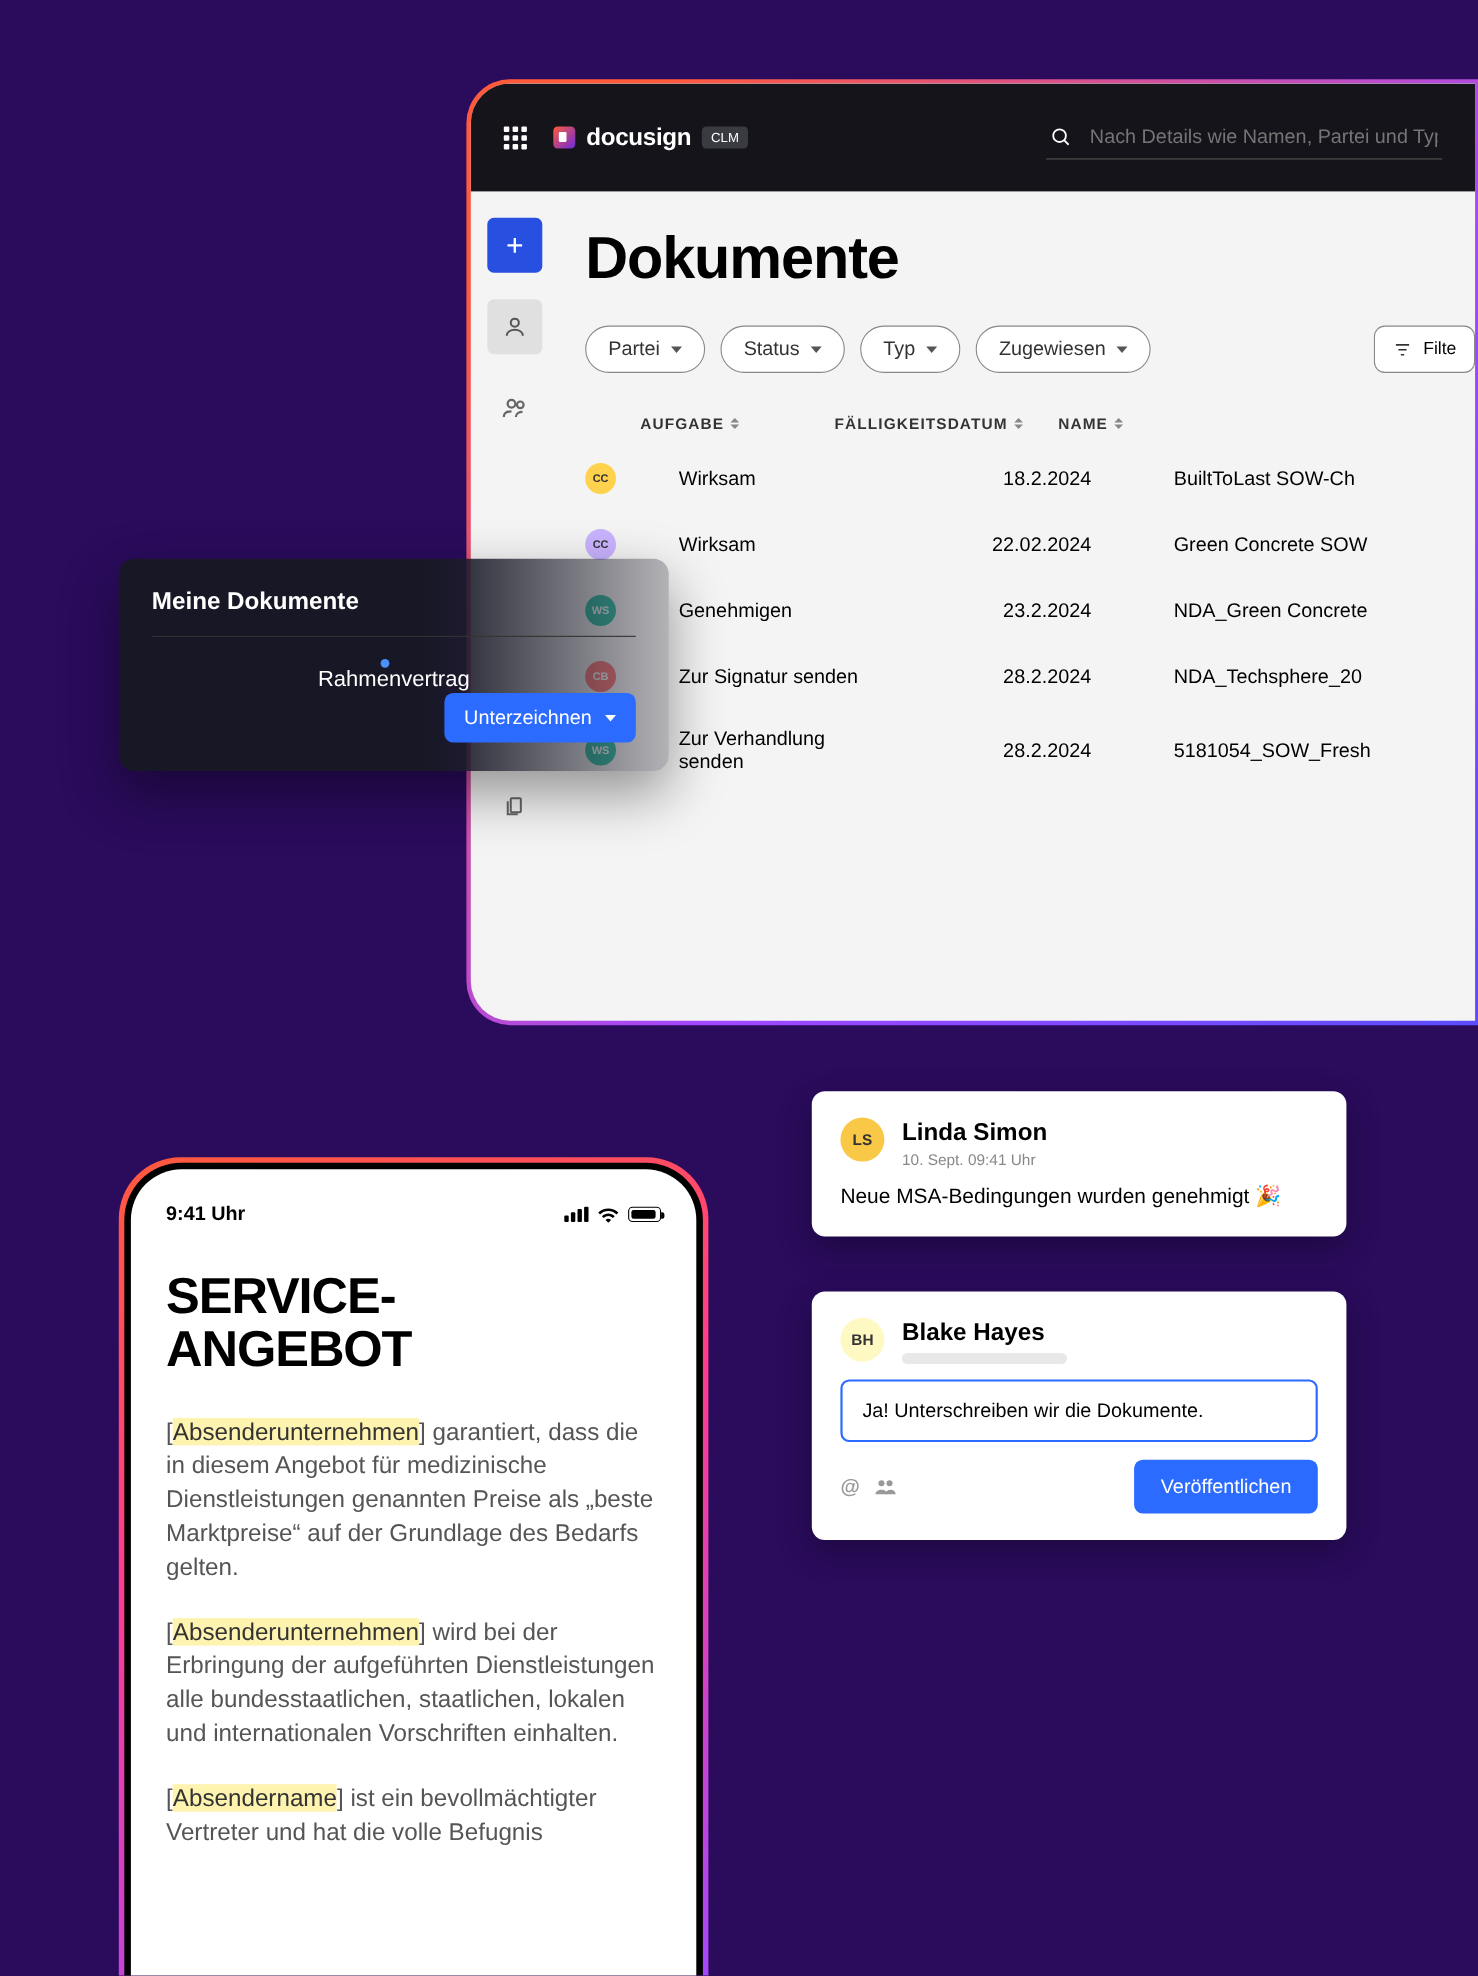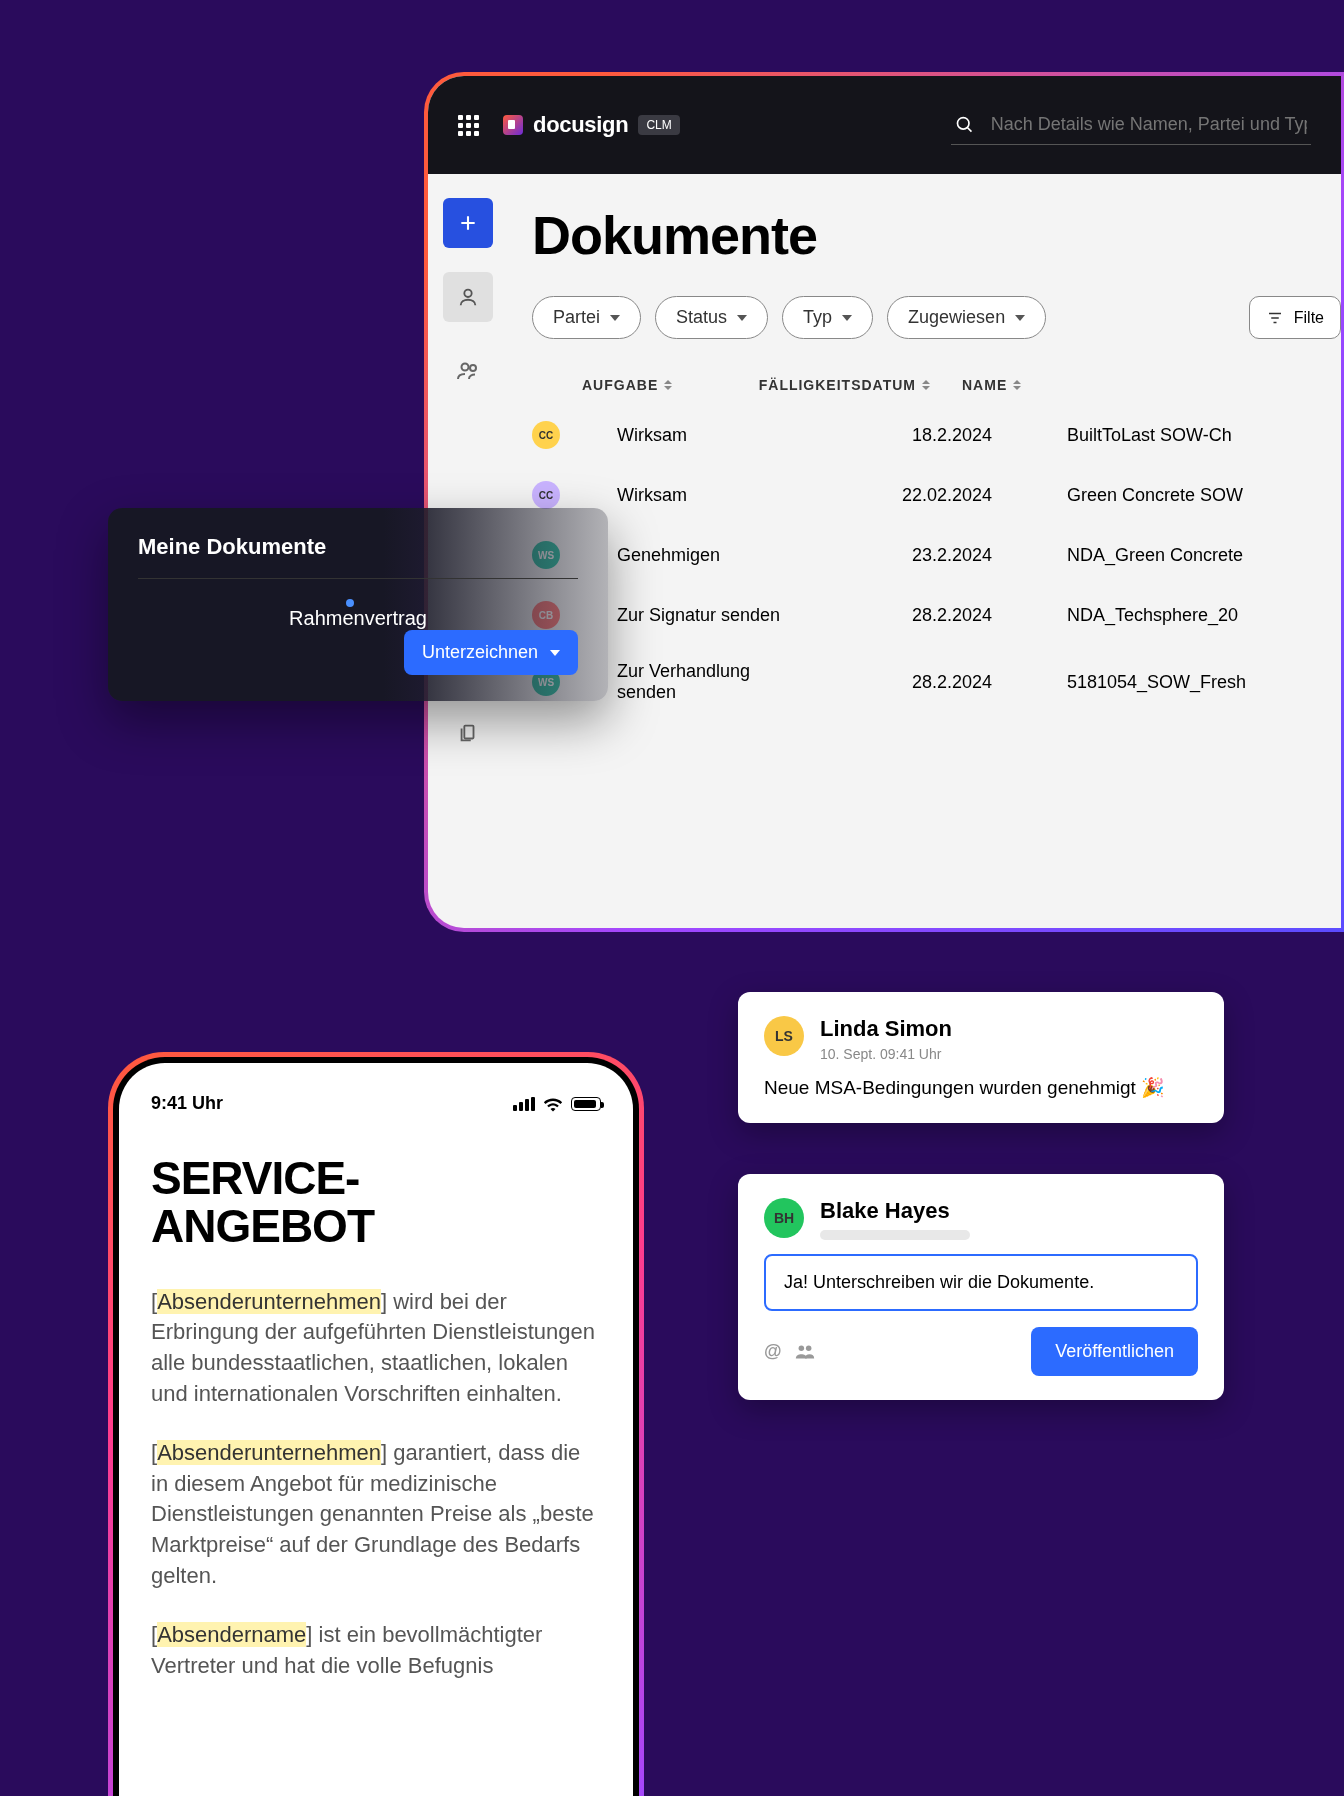--- a/index.html
+++ b/index.html
@@ -143,21 +143,21 @@
     
     .comment-card {
       position:absolute; left:738px; width:486px; background:#fff; border-radius:12px;
       padding:24px 26px; box-shadow:0 10px 30px rgba(0,0,0,0.3);
     }
     .cc1 { top:992px; }
     .cc2 { top:1174px; }
     .cc-head { display:flex; gap:16px; align-items:flex-start; margin-bottom:14px;}
     .cc-av { width:40px; height:40px; border-radius:50%; display:flex; align-items:center; justify-content:center; font-size:14px; font-weight:700;}
     .cc-av-ls { background:#f9c846; color:#333;}
-    .cc-av-bh { background:#22c55e; color:#333;}
+    .cc-av-bh { background:#fef9c3; color:#333;}
     .cc-name { font-size:22px; font-weight:700;}
     .cc-time { font-size:14px; color:#888; margin-top:4px;}
     .cc-skel { width:150px; height:10px; background:#e8e8e8; border-radius:5px; margin-top:6px;}
     .cc-body { font-size:19px; color:#000000;}
     .cc-input {
       border:2px solid #2c6bff; border-radius:8px; padding:16px 18px; font-size:18px;
       margin:10px 0 16px 0;
     }
     .cc-actions { display:flex; align-items:center; gap:12px;}
     .cc-icon { color:#999; font-size:18px; font-weight:700;}
@@ -355,22 +355,22 @@
             </div>
           <svg width="20" height="16" viewBox="0 0 24 18" fill="#000">
               <path d="M12 18l-3-3c1.5-1.5 4.5-1.5 6 0l-3 3zM5 11c4-4 10-4 14 0l-2 2c-3-3-7-3-10 0l-2-2zM1 7c6-6 16-6 22 0l-2 2c-5-5-13-5-18 0L1 7z"></path>
             </svg>
           <div class="battery"></div>
         </div>
       </div>
       <h1 class="doc-title">
         <span>SERVICE-</span><br><span>ANGEBOT</span>
       </h1>
+      <p class="doc-p">[<span class="hl">Absenderunternehmen</span><span>] garantiert, dass die in diesem Angebot für medizinische Dienstleistungen genannten Preise als „beste Marktpreise“ auf der Grundlage des Bedarfs gelten.</span></p>
       <p class="doc-p">[<span class="hl">Absenderunternehmen</span><span>] wird bei der Erbringung der aufgeführten Dienstleistungen alle bundesstaatlichen, staatlichen, lokalen und internationalen Vorschriften einhalten.</span></p>
-      <p class="doc-p">[<span class="hl">Absenderunternehmen</span><span>] garantiert, dass die in diesem Angebot für medizinische Dienstleistungen genannten Preise als „beste Marktpreise“ auf der Grundlage des Bedarfs gelten.</span></p>
       <p class="doc-p">[<span class="hl">Absendername</span><span>] ist ein bevollmächtigter Vertreter und hat die volle Befugnis</span></p>
     </div>
   </div>
 </div>
 
 <div class="comment-card cc1">
   <div class="cc-head">
     <div class="cc-av cc-av-ls">LS</div>
     <div>
       <div class="cc-name">Linda Simon</div>

